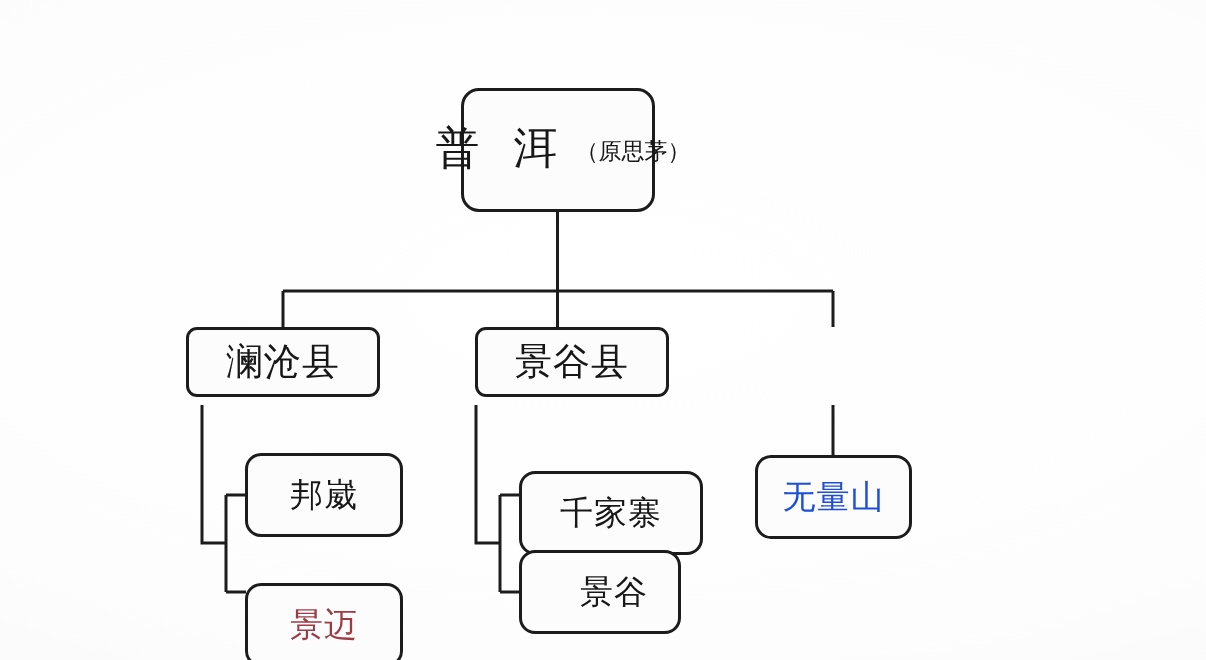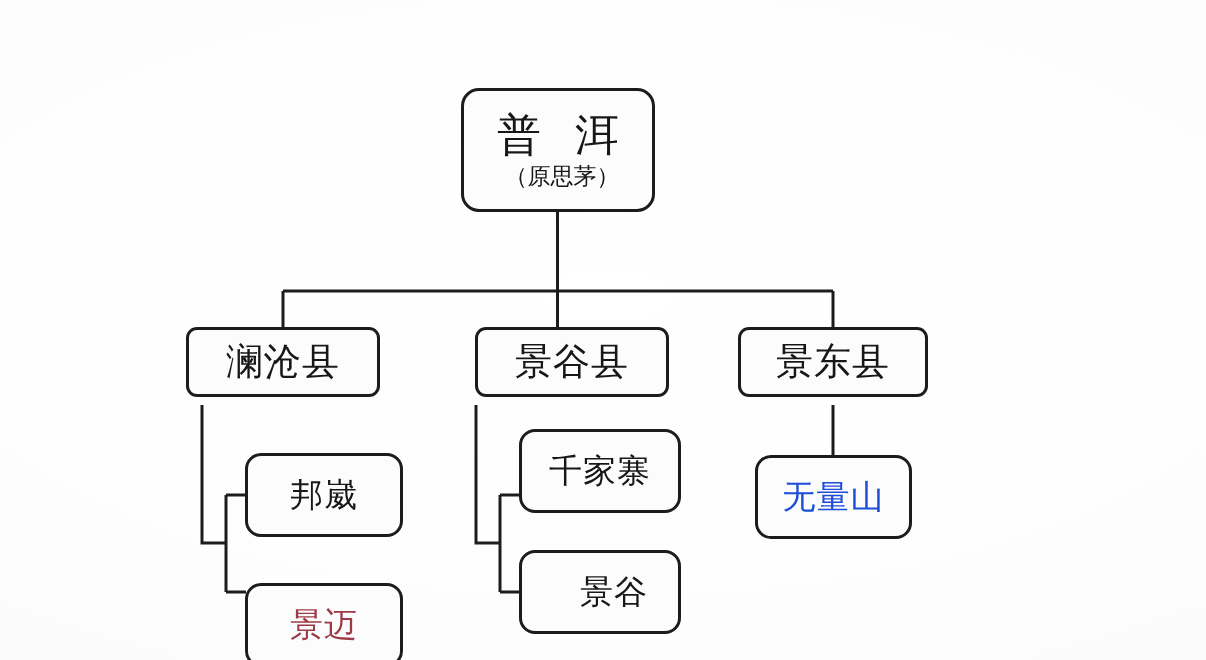--- a/index.html
+++ b/index.html
@@ -25,21 +25,21 @@
     pointer-events: none;
   }
 
   .node {
     position: absolute;
     box-sizing: border-box;
     background: #fcfcfc;
     border: 3px solid #1c1c1c;
     border-radius: 16px;
     display: flex;
-    flex-direction: column;
+    flex-direction: row;
     align-items: center;
     justify-content: center;
     line-height: 1.05;
     color: #171717;
     z-index: 3;
     text-align: center;
   }
   .node .main-label {
     white-space: nowrap;
   }
@@ -87,21 +87,21 @@
     height: 84px;
     border-radius: 16px;
     border-width: 3px;
   }
   .leaf .main-label {
     font-size: 33px;
     letter-spacing: 1px;
   }
   #node-bangwai   { left: 245px; top: 453px; width: 158px; }
   #node-jingmai   { left: 245px; top: 550px; width: 158px; margin-top: 33px; }
-  #node-qianjiazhai { left: 519px; top: 429px; width: 162px; }
+  #node-qianjiazhai { left: 519px; top: 471px; width: 184px; }
   #node-jinggu    { left: 519px; top: 550px; width: 162px; padding-left: 28px; }
   #node-wuliangshan { left: 755px; top: 455px; width: 157px; }
 
   .red-text { color: #9c3b46; }
 
   
   #connectors {
     position: absolute;
     left: 0;
     top: 0;
@@ -155,23 +155,20 @@
   </div>
 
   <div class="node county" id="node-lancang">
     <span class="main-label">澜沧县</span>
   </div>
 
   <div class="node county" id="node-jinggu-county">
     <span class="main-label">景谷县</span>
   </div>
 
-  <div class="node county" id="node-jingdong">
-    <span class="main-label">景东县</span>
-  </div>
 
   <div class="node leaf" id="node-bangwai">
     <span class="main-label">邦崴</span>
   </div>
 
   <div class="node leaf" id="node-jingmai">
     <span class="main-label red-text" style="color: rgb(156, 59, 70);">景迈</span>
   </div>
 
   <div class="node leaf" id="node-qianjiazhai">

